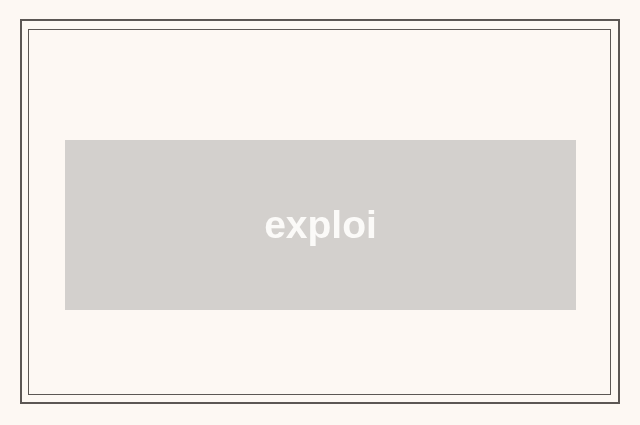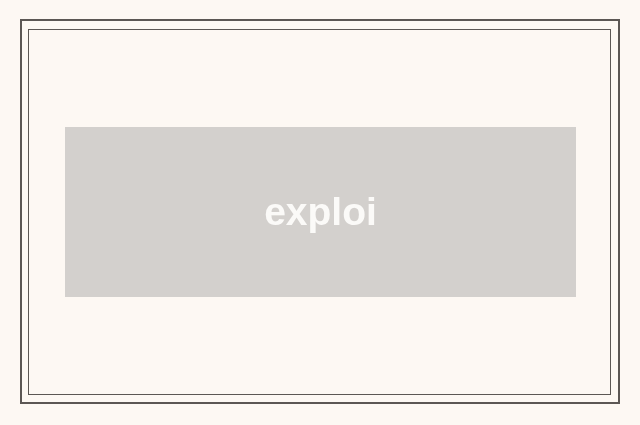--- a/index.html
+++ b/index.html
@@ -28,21 +28,21 @@
       left: 28px;
       top: 29px;
       width: 583px;
       height: 366px;
       box-sizing: border-box;
       border: 1px solid #5c5754;
     }
     .word-card {
       position: absolute;
       left: 65px;
-      top: 127px;
+      top: 140px;
       width: 511px;
       height: 170px;
       background: #d3d0cd;
       display: flex;
       flex-direction: row;
       align-items: center;
       justify-content: center;
     }
     .word-line {
       font-family: "Liberation Sans", sans-serif;

